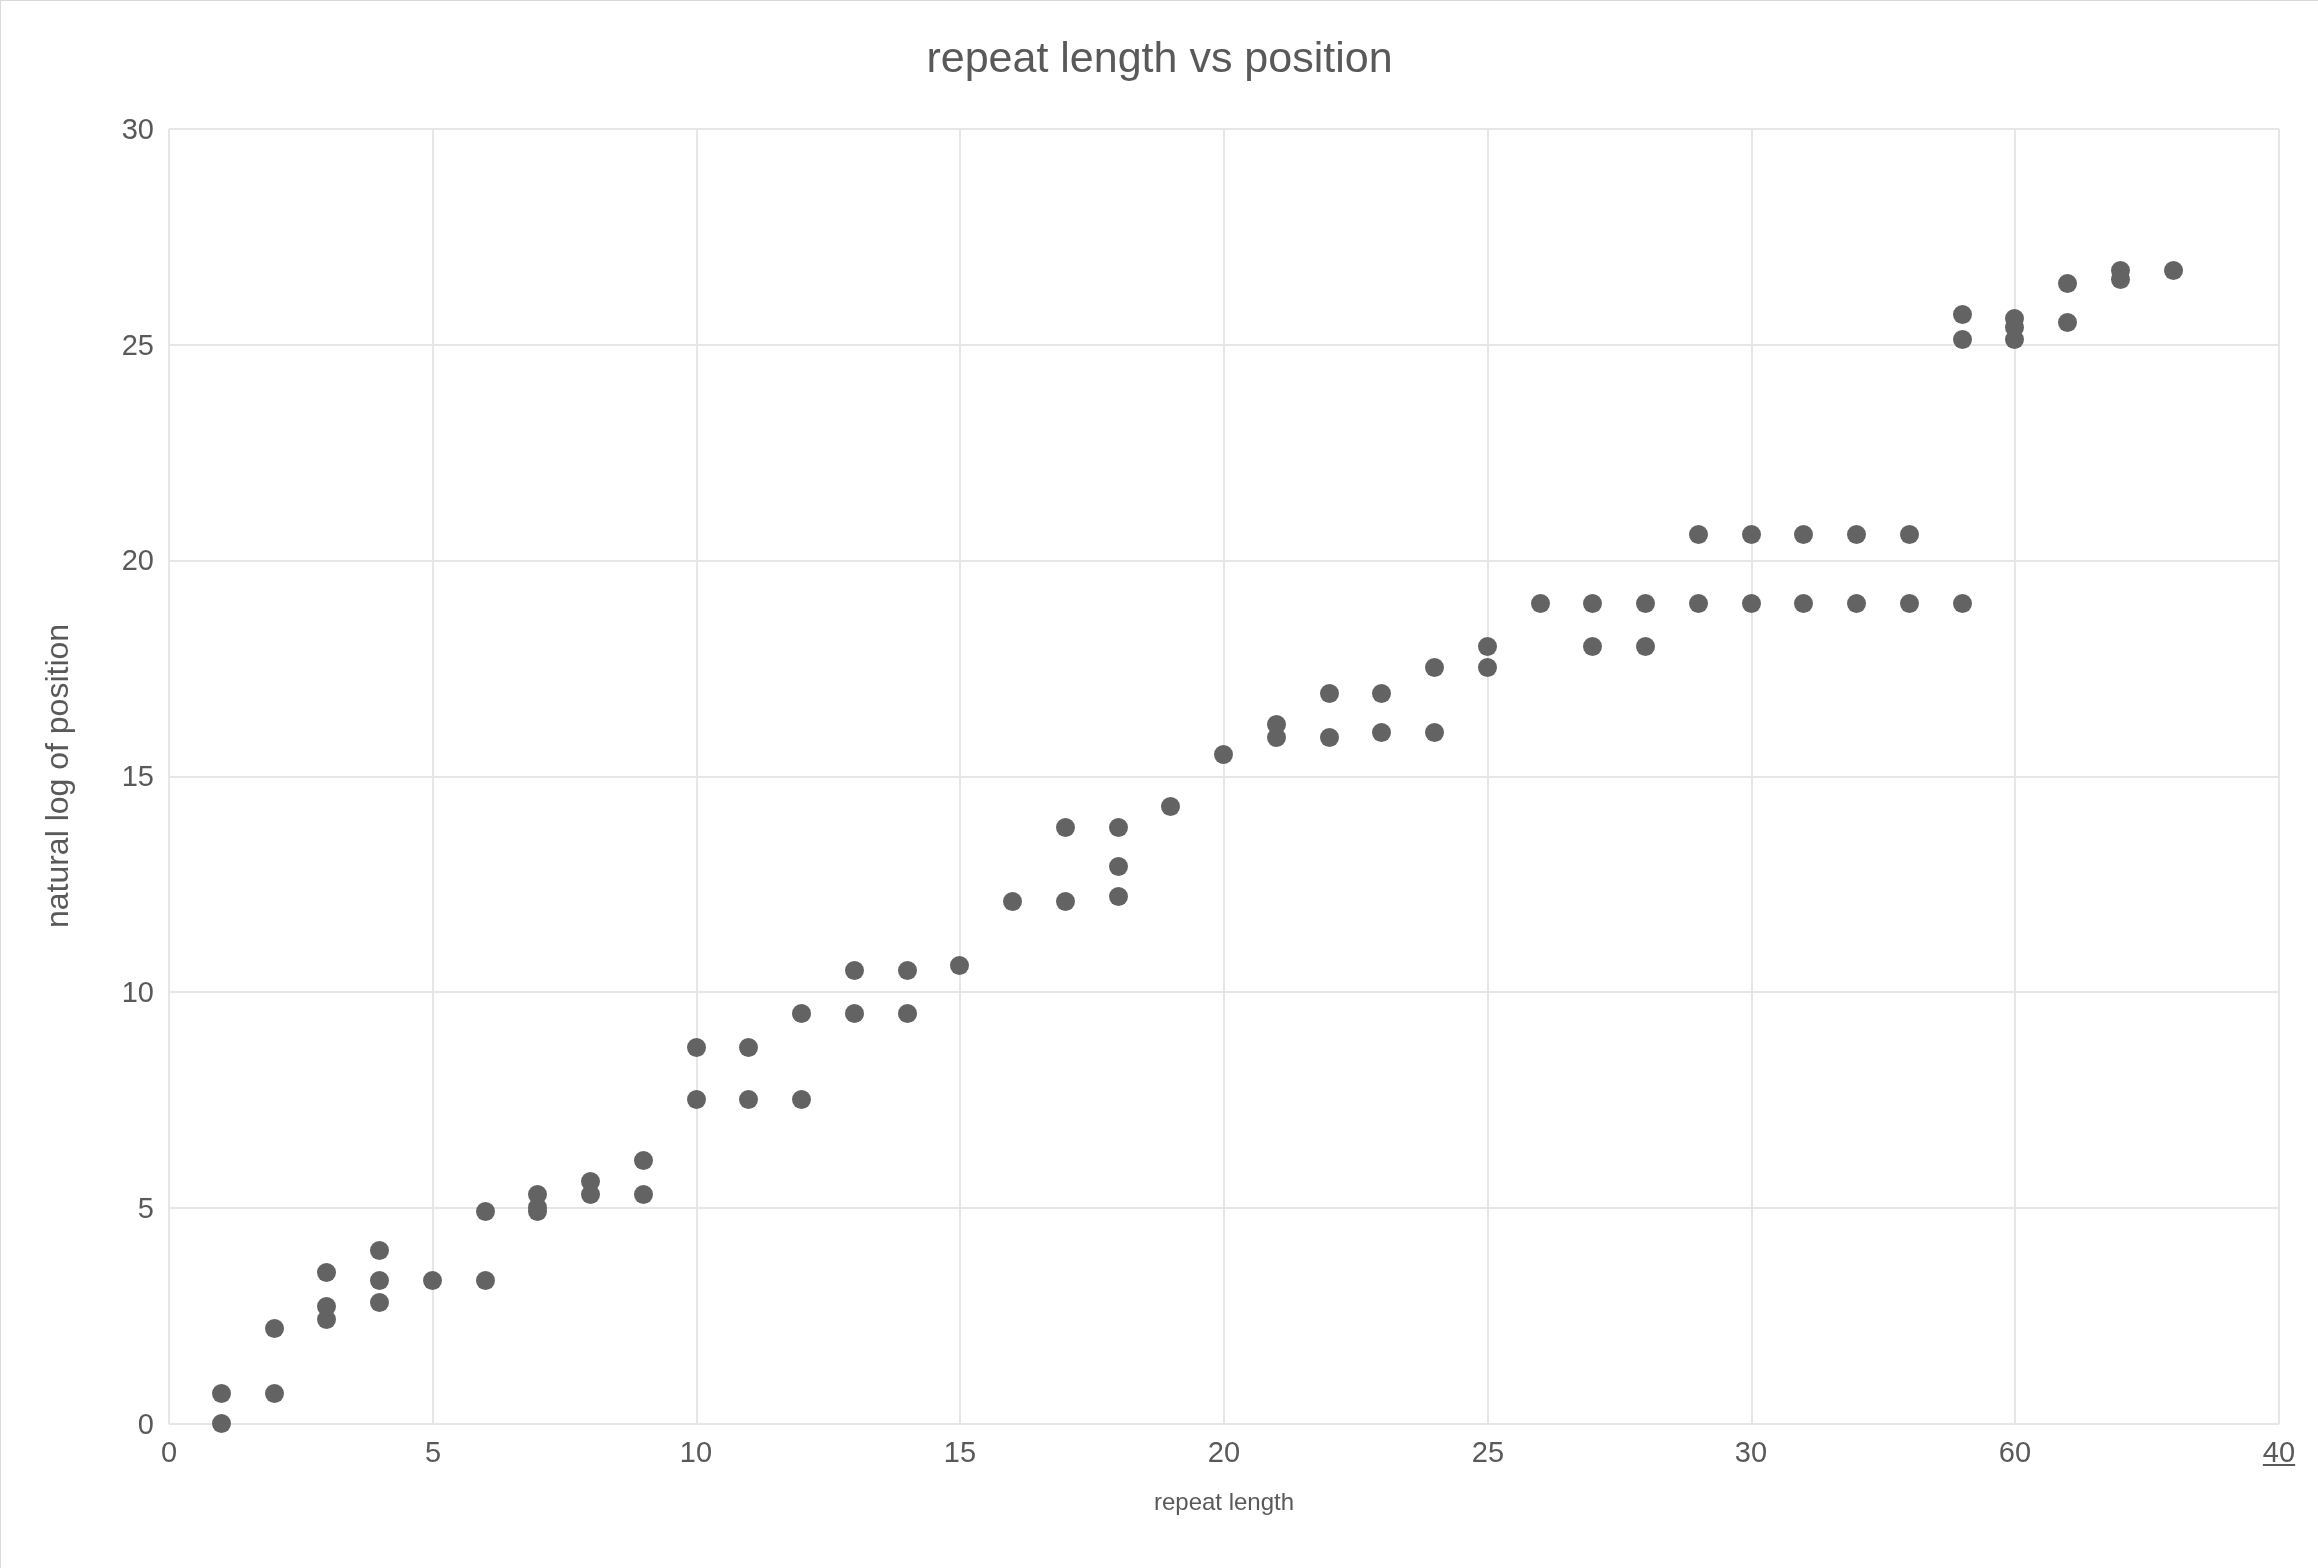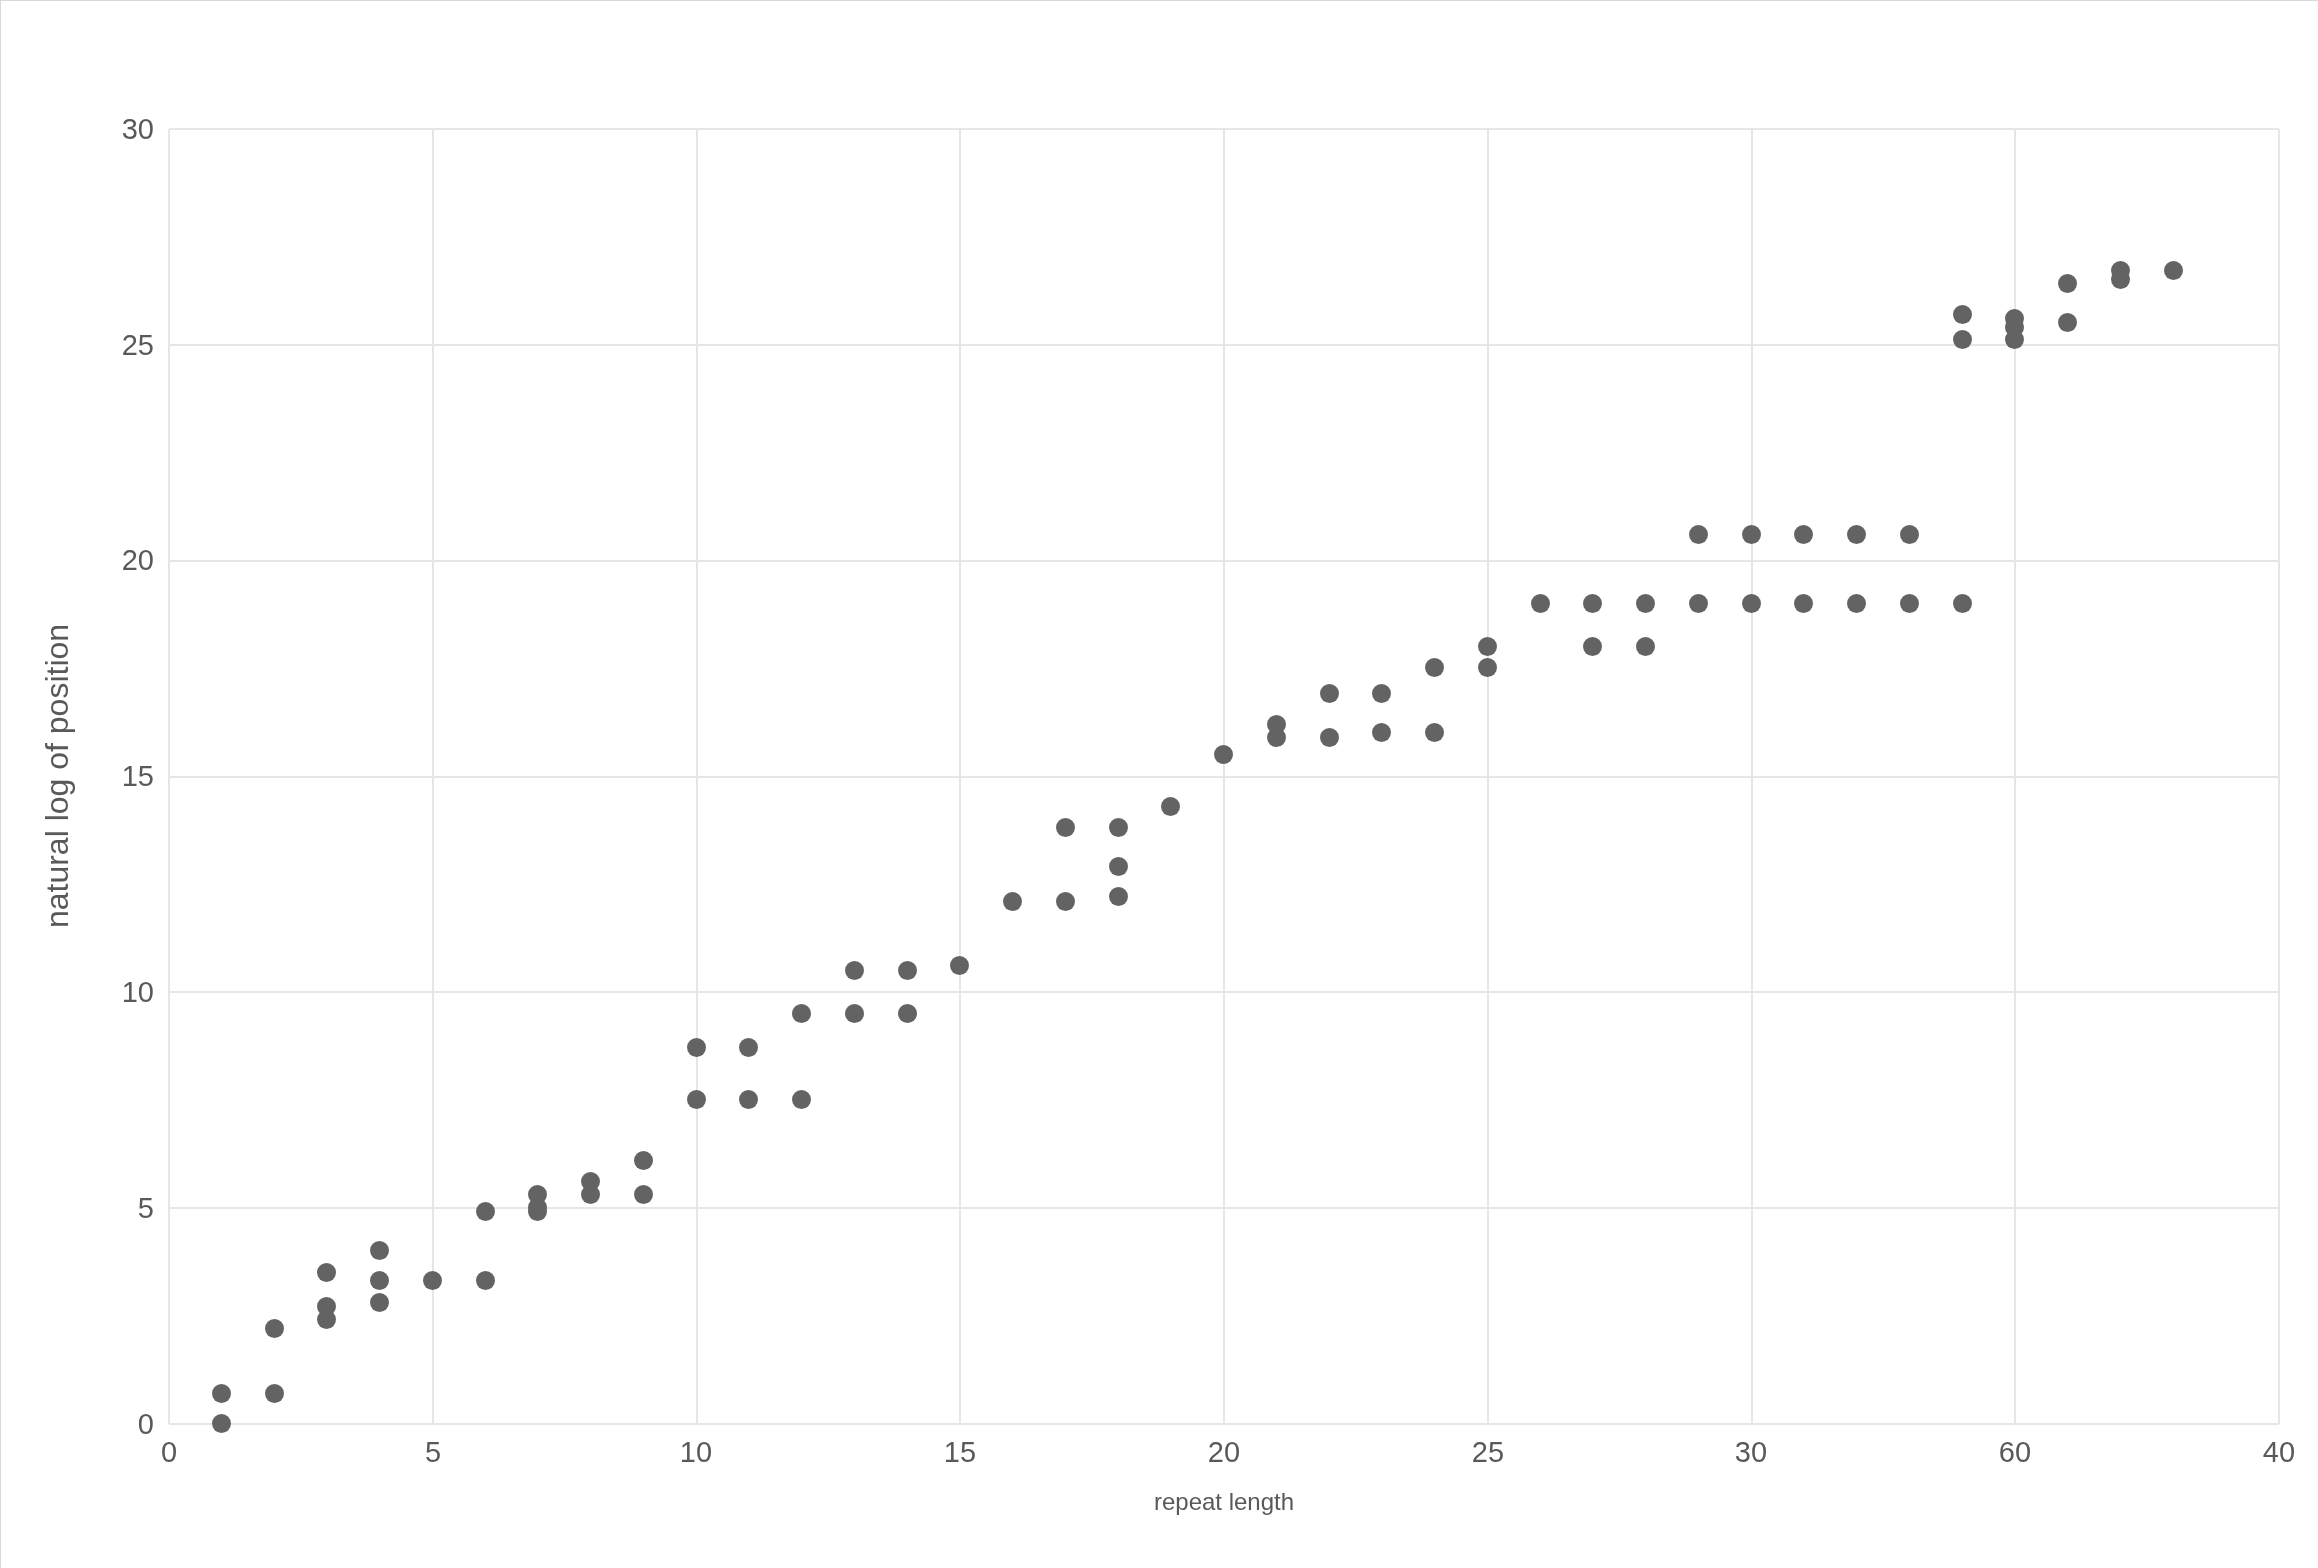--- a/index.html
+++ b/index.html
@@ -72,20 +72,21 @@
     margin-left: -9.6px;
     margin-top: -9.6px;
     border-radius: 50%;
     background: #636363;
   }
 </style>
 </head>
 <body>
 
 <div class="chart-frame">
+  <div class="chart-title">repeat length vs position</div>
   <div class="plot-area" id="plot-area" style="left: 168px; top: 128px; width: 2110px; height: 1295px;">
       <div class="gridline-v" style="left: -0.8px;"></div>
       <div class="gridline-v" style="left: 263px;"></div>
       <div class="gridline-v" style="left: 527px;"></div>
       <div class="gridline-v" style="left: 790px;"></div>
       <div class="gridline-v" style="left: 1054px;"></div>
       <div class="gridline-v" style="left: 1318px;"></div>
       <div class="gridline-v" style="left: 1582px;"></div>
       <div class="gridline-v" style="left: 1845px;"></div>
       <div class="gridline-v" style="left: 2109px;"></div>
@@ -175,21 +176,21 @@
   <div class="axis-label-x" id="xlabel" style="left: 1223px; top: 1487px;">repeat length</div>
   <div class="axis-label-y" id="ylabel" style="left: 56px; top: 775px;">natural log of position</div>
 <div class="tick-label-x" style="left: 168px; top: 1435px;">0</div>
     <div class="tick-label-x" style="left: 432px; top: 1435px;">5</div>
     <div class="tick-label-x" style="left: 695px; top: 1435px;">10</div>
     <div class="tick-label-x" style="left: 959px; top: 1435px;">15</div>
     <div class="tick-label-x" style="left: 1223px; top: 1435px;">20</div>
     <div class="tick-label-x" style="left: 1487px; top: 1435px;">25</div>
     <div class="tick-label-x" style="left: 1750px; top: 1435px;">30</div>
     <div class="tick-label-x" style="left: 2014px; top: 1435px;">60</div>
-    <div class="tick-label-x" style="left: 2278px; top: 1435px;">40</div>
+    <div class="tick-label-x" style="left: 2278px; top: 1435px; text-decoration: underline;">40</div>
     <div class="tick-label-y" style="right: 2164px; top: 1423px;">0</div>
     <div class="tick-label-y" style="right: 2164px; top: 1207px;">5</div>
     <div class="tick-label-y" style="right: 2164px; top: 991px;">10</div>
     <div class="tick-label-y" style="right: 2164px; top: 775px;">15</div>
     <div class="tick-label-y" style="right: 2164px; top: 559px;">20</div>
     <div class="tick-label-y" style="right: 2164px; top: 344px;">25</div>
     <div class="tick-label-y" style="right: 2164px; top: 128px;">30</div>
   </div>
 
 

